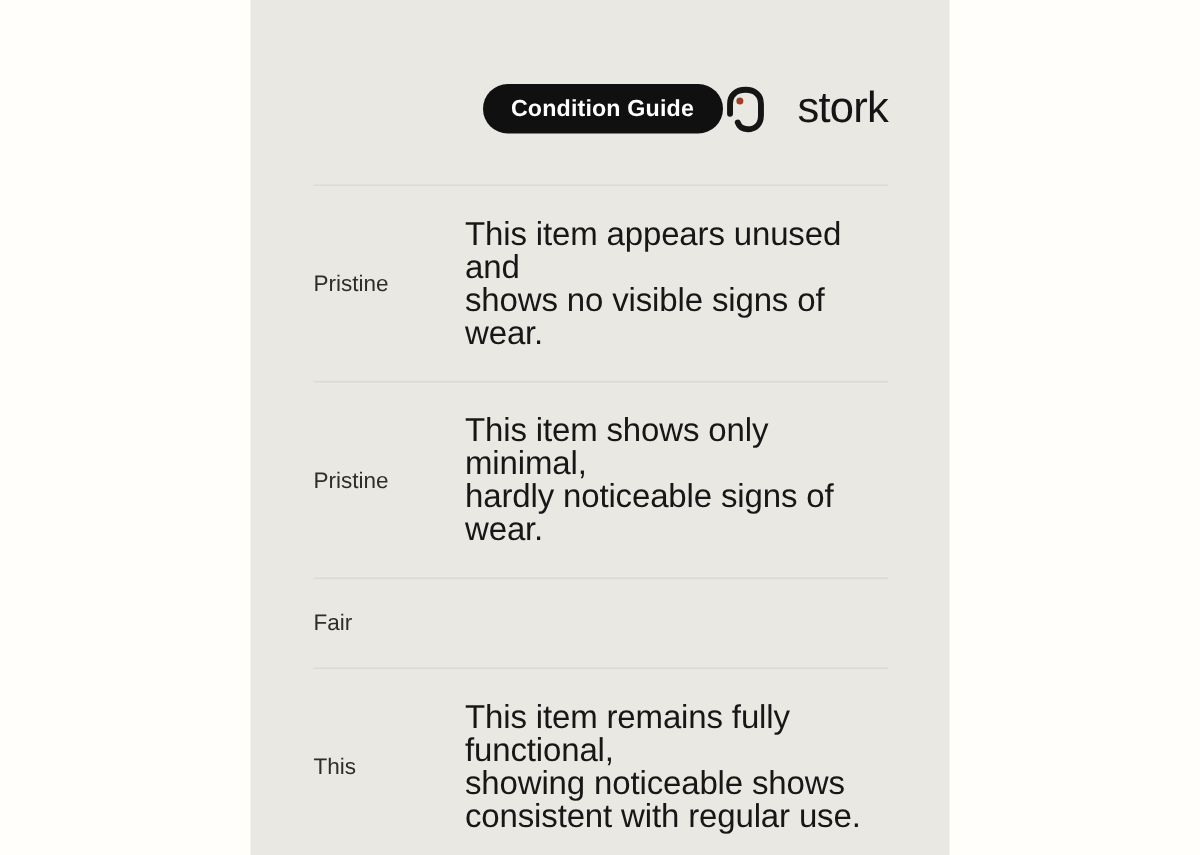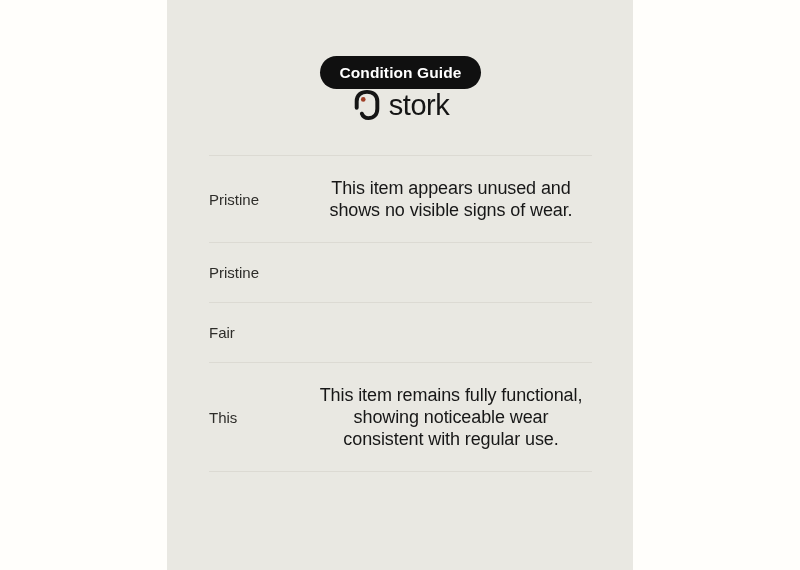--- a/index.html
+++ b/index.html
@@ -24,39 +24,38 @@
   .card{
     width:466px;
     height:570px;
     background:var(--bg-card);
     padding:56px 41px 0 42px;
   }
   .header{
     display:flex;
     justify-content:flex-end;
     align-items:center;
-    flex-direction:column;
   }
   .pill{
     background:var(--pill-bg);
     color:var(--pill-text);
     border-radius:999px;
     height:33px;
     display:inline-flex;
     align-items:center;
     padding:0 19px;
     font-size:15.5px;
     font-weight:700;
     letter-spacing:.1px;
     white-space:nowrap;
   }
   .brand{
     display:flex;
     align-items:center;
-    gap:7px;
+    gap:20px;
   }
   .brand svg{display:block;}
   .wordmark{
     font-size:29px;
     font-weight:500;
     color:var(--logo-ink);
     letter-spacing:-0.5px;
     line-height:1;
   }
   .table{
@@ -69,27 +68,26 @@
     grid-template-columns:101px 1fr;
     align-items:center;
     padding:21px 0;
   }
   .label{
     font-size:15px;
     color:var(--ink-soft);
     font-weight:400;
   }
   .desc{
-    font-size:18px;
+    font-size:22px;
     line-height:22px;
     color:var(--ink);
     font-weight:500;
     white-space:pre-line;
     letter-spacing:-0.1px;
-    text-align:center;
   }
 </style>
 </head>
 <body>
 
 <div class="card">
 
   <div class="header">
     <div class="pill">
       <span>Condition Guide</span>
@@ -107,27 +105,29 @@
   <div class="table">
 
     <div class="row">
       <div class="label">Pristine</div>
       <div class="desc">This item appears unused and
 shows no visible signs of wear.</div>
     </div>
 
     <div class="row">
       <div class="label">Pristine</div>
+      <div class="desc">This item shows only minimal,
+hardly noticeable signs of wear.</div>
     </div>
 
     <div class="row">
       <div class="label">Fair</div>
     </div>
 
     <div class="row">
       <div class="label">This</div>
       <div class="desc">This item remains fully functional,
-showing noticeable wear
+showing noticeable shows
 consistent with regular use.</div>
     </div>
 
   </div>
 </div>
 
 </body></html>

